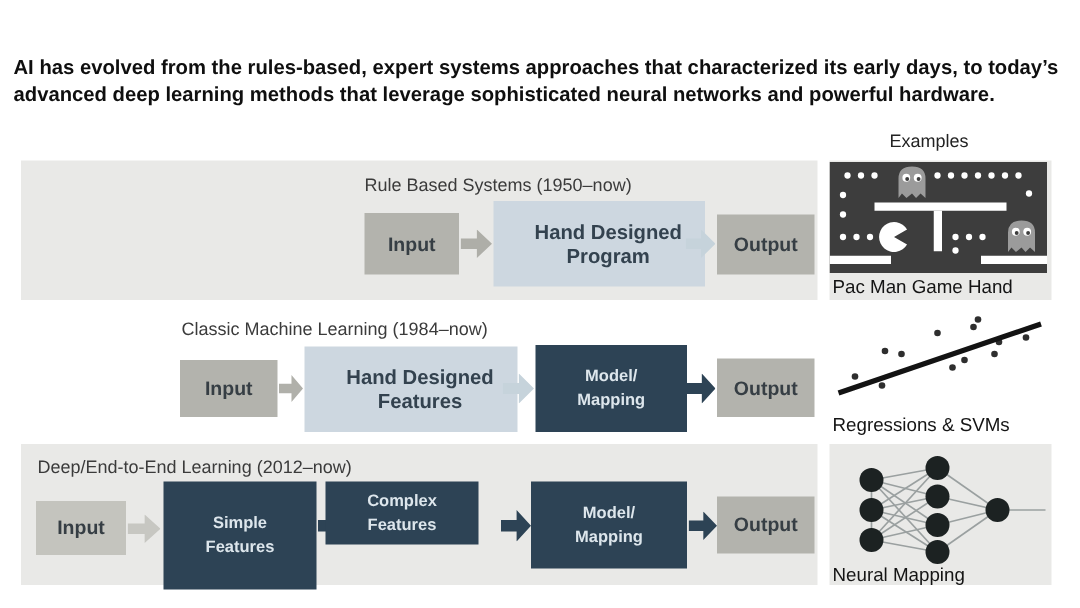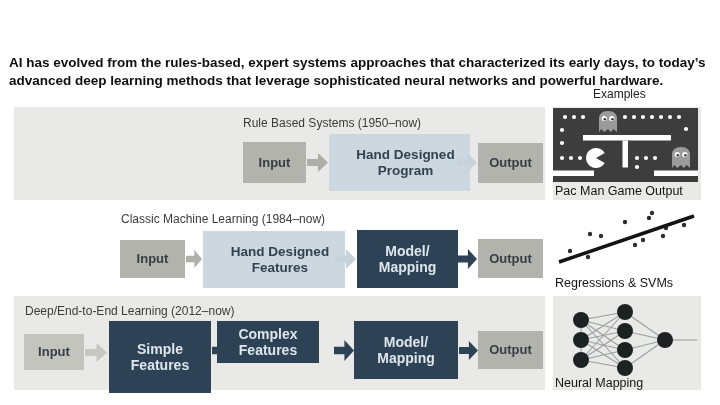--- a/index.html
+++ b/index.html
@@ -6,33 +6,33 @@
   .stage{
     position:relative;width:720px;height:405px;overflow:hidden;background:#ffffff;
     font-family:"Liberation Sans", sans-serif;
   }
   .title{
     position:absolute;left:8px;top:6px;font-size:22px;font-weight:bold;
     color:#2b3e4e;letter-spacing:-0.2px;white-space:nowrap;
   }
   .subtitle{
     position:absolute;left:9px;top:36px;width:702px;font-size:13.5px;font-weight:bold;
-    color:#0f0f0f;line-height:17.5px;margin-top:18px;
+    color:#0f0f0f;line-height:17.5px;
   }
   .band{position:absolute;background:#e9e9e7;}
   .row-label{position:absolute;font-size:12px;color:#3b3b3b;white-space:nowrap;}
   .ex-heading{position:absolute;left:553px;top:87px;font-size:12px;color:#232323;margin-left:40px;}
   .node{
     position:absolute;display:flex;align-items:center;justify-content:center;
     text-align:center;font-weight:bold;white-space:pre-line;line-height:16px;
   }
   .node-gray{background:#b3b3ad;color:#363e44;font-size:13px;}
   .node-gray2{background:#c4c4be;color:#363e44;font-size:13px;}
   .node-blue{background:#cdd7e0;color:#33424f;font-size:13.5px;padding-left:12px;}
-  .node-navy{background:#2d4355;color:#dde6ec;font-size:14px;}
+  .node-navy{background:#2d4355;color:#dde6ec;font-size:11px;}
   .arrow{
     position:absolute;
     clip-path:polygon(0 32%, 52% 32%, 52% 0, 100% 50%, 52% 100%, 52% 68%, 0 68%);
   }
   .ex-caption{position:absolute;font-size:12.5px;color:#141414;white-space:nowrap;}
   .fig{position:absolute;}
 </style>
 </head>
 <body>
 
@@ -119,21 +119,21 @@
         <circle cx="14.4" cy="9.3" r="1.3" fill="#3d3d3d"></circle>
     </g>
     <g transform="translate(118,38)">
       <path d="M1 22 L1 9 Q1 1 10 1 Q19 1 19 9 L19 22 L15.7 19 L12.7 22 L10 19 L6.3 22 L3.3 19 Z" fill="#9b9b9b"></path>
       <circle cx="6.2" cy="8.5" r="2.6" fill="#ffffff"></circle>
         <circle cx="13.8" cy="8.5" r="2.6" fill="#ffffff"></circle>
       <circle cx="6.8" cy="9.3" r="1.3" fill="#3d3d3d"></circle>
         <circle cx="14.4" cy="9.3" r="1.3" fill="#3d3d3d"></circle>
     </g>
   </svg>
-  <div class="ex-caption" style="left:555px;top:184px">Pac Man Game Output</div>
+  <div class="ex-caption" style="left:555px;top:184px">Pac Man Game Hand</div>
 
   <svg class="fig" style="left:553px;top:206px" width="148" height="64" viewBox="0 0 148 64">
     <rect x="0" y="0" width="148" height="64" fill="#ffffff"></rect>
     <g fill="#2e2e2e">
       <circle cx="17" cy="45" r="2.2"></circle>
         <circle cx="35" cy="51" r="2.2"></circle>
         <circle cx="37" cy="28" r="2.2"></circle>
       <circle cx="48" cy="30" r="2.2"></circle>
         <circle cx="72" cy="16" r="2.2"></circle>
         <circle cx="82" cy="39" r="2.2"></circle>

